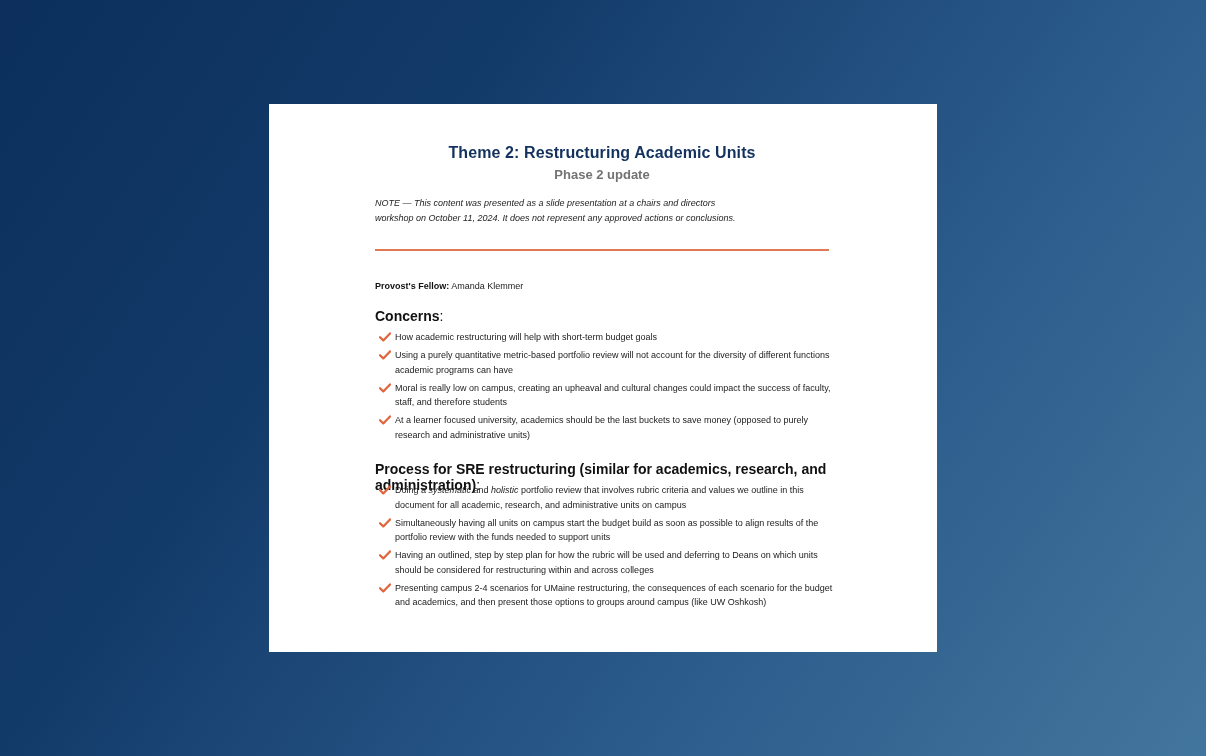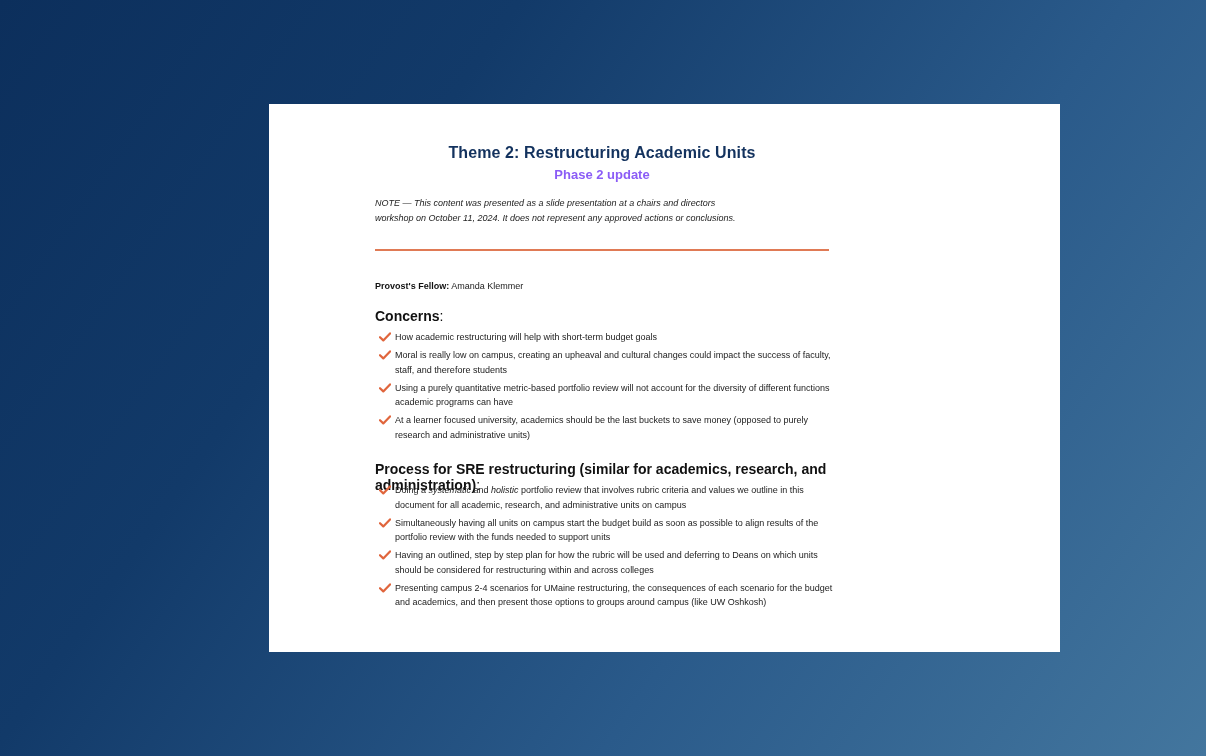--- a/index.html
+++ b/index.html
@@ -11,21 +11,21 @@
     }
     body {
       background: linear-gradient(125deg, #0c2f5c 0%, #123a69 30%, #2a5a8a 65%, #43769e 100%);
       font-family: "Liberation Sans", "DejaVu Sans", sans-serif;
       position: relative;
     }
     .page {
       position: absolute;
       left: 269px;
       top: 104px;
-      width: 791px;
+      width: 668px;
       height: 548px;
       background: #ffffff;
       box-sizing: border-box;
     }
     .content {
       position: absolute;
       left: 106px;
       top: 0;
       width: 454px;
     }
@@ -41,21 +41,21 @@
       letter-spacing: 0.1px;
     }
     .subtitle {
       position: absolute;
       left: 0;
       top: 63px;
       width: 454px;
       text-align: center;
       font-size: 13px;
       font-weight: bold;
-      color: #8b5cf6;
+      color: #737373;
     }
     .note {
       position: absolute;
       left: 0;
       top: 92px;
       width: 454px;
       text-align: left;
       font-size: 9px;
       font-style: italic;
       line-height: 15px;
@@ -140,29 +140,29 @@
             </svg>
           </span>
         <span>How academic restructuring will help with short-term budget goals</span>
       </li>
       <li>
         <span class="check">
             <svg width="12" height="10" viewBox="0 0 12 10">
               <path d="M1 5.2 L4.3 8.4 L11 1.4" fill="none" stroke="#e0653c" stroke-width="2.2" stroke-linecap="round" stroke-linejoin="round"></path>
             </svg>
           </span>
+        <span>Using a purely quantitative metric-based portfolio review will not account for the diversity of different functions academic programs can have</span>
+      </li>
+      <li>
+        <span class="check">
+            <svg width="12" height="10" viewBox="0 0 12 10">
+              <path d="M1 5.2 L4.3 8.4 L11 1.4" fill="none" stroke="#e0653c" stroke-width="2.2" stroke-linecap="round" stroke-linejoin="round"></path>
+            </svg>
+          </span>
         <span>Moral is really low on campus, creating an upheaval and cultural changes could impact the success of faculty, staff, and therefore students</span>
-      </li>
-      <li>
-        <span class="check">
-            <svg width="12" height="10" viewBox="0 0 12 10">
-              <path d="M1 5.2 L4.3 8.4 L11 1.4" fill="none" stroke="#e0653c" stroke-width="2.2" stroke-linecap="round" stroke-linejoin="round"></path>
-            </svg>
-          </span>
-        <span>Using a purely quantitative metric-based portfolio review will not account for the diversity of different functions academic programs can have</span>
       </li>
       <li>
         <span class="check">
             <svg width="12" height="10" viewBox="0 0 12 10">
               <path d="M1 5.2 L4.3 8.4 L11 1.4" fill="none" stroke="#e0653c" stroke-width="2.2" stroke-linecap="round" stroke-linejoin="round"></path>
             </svg>
           </span>
         <span>At a learner focused university, academics should be the last buckets to save money (opposed to purely research and administrative units)</span>
       </li>
     </ul>

